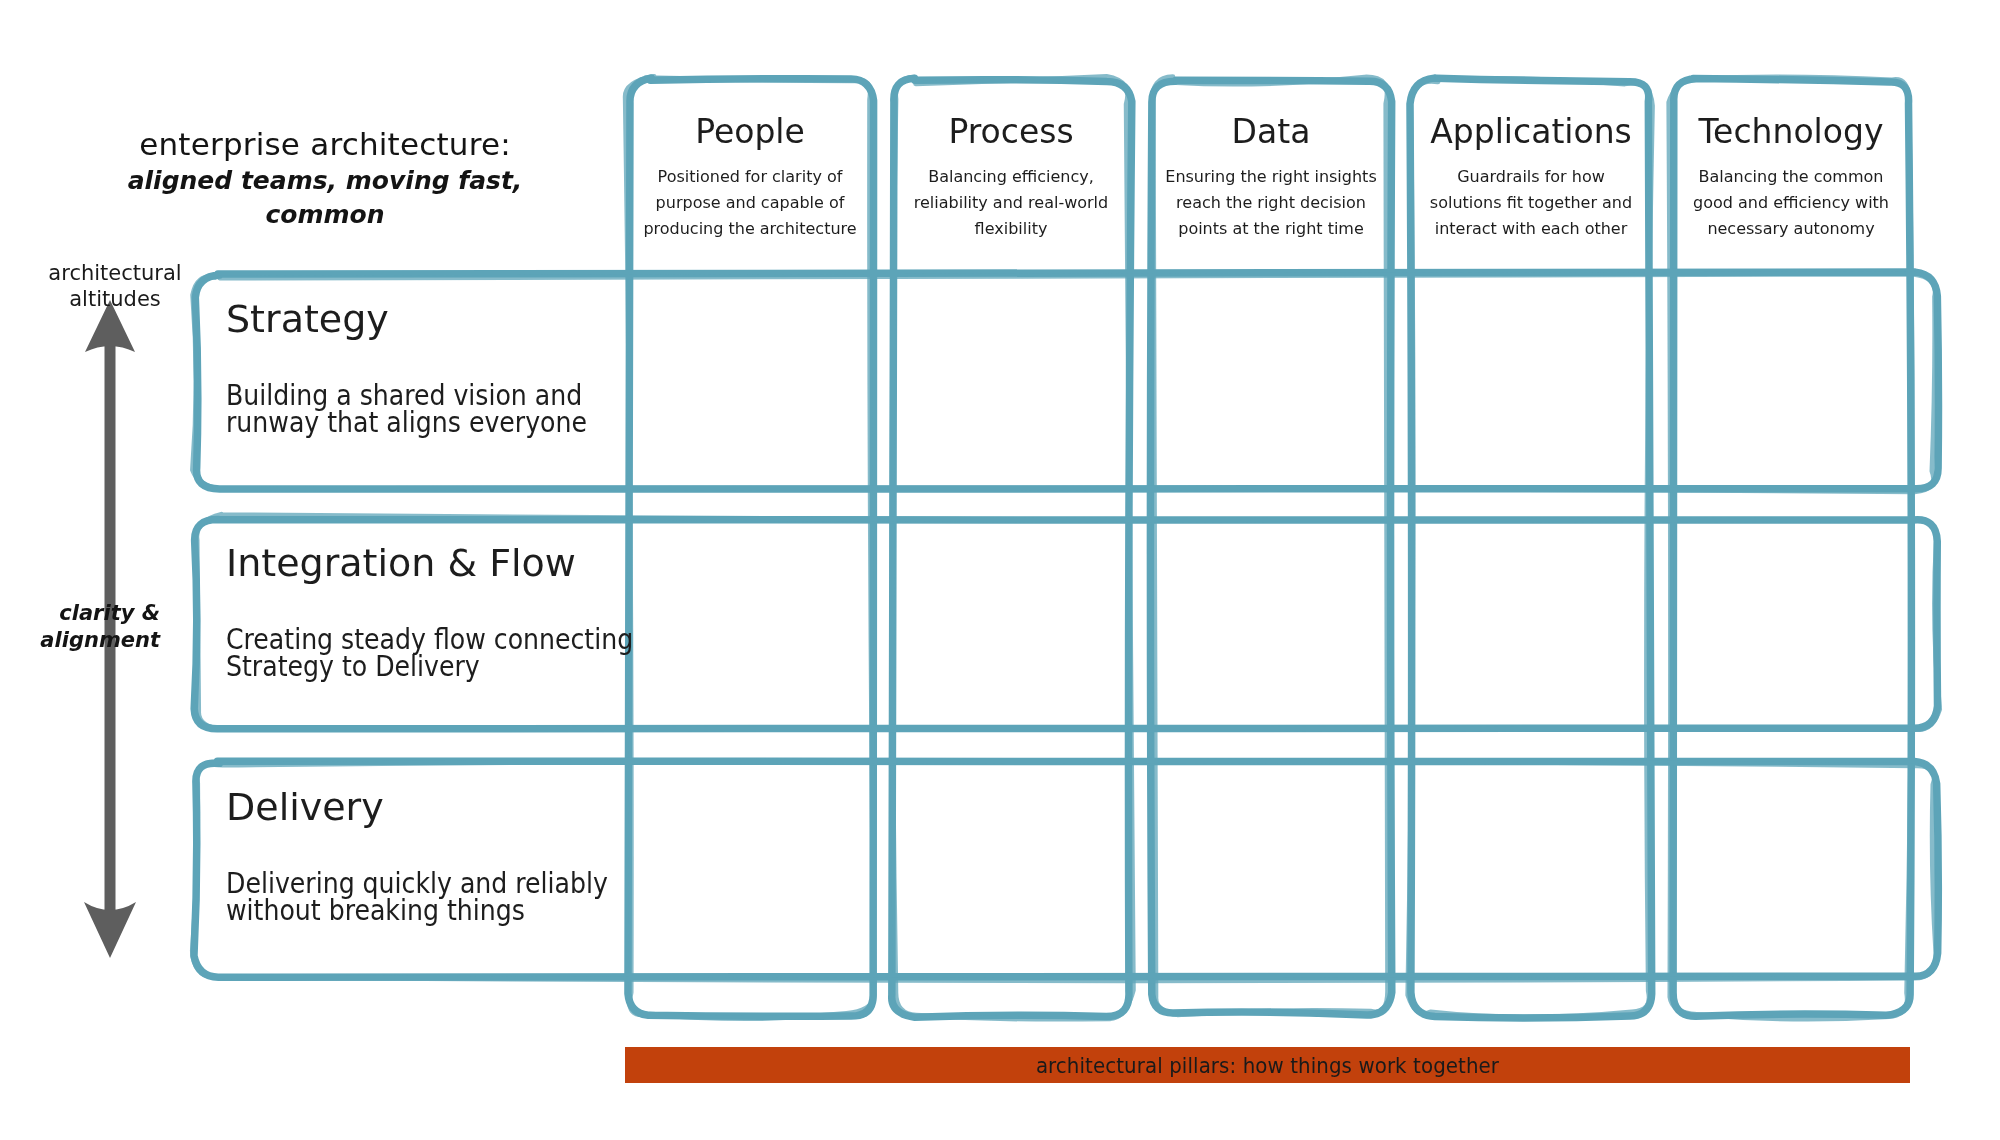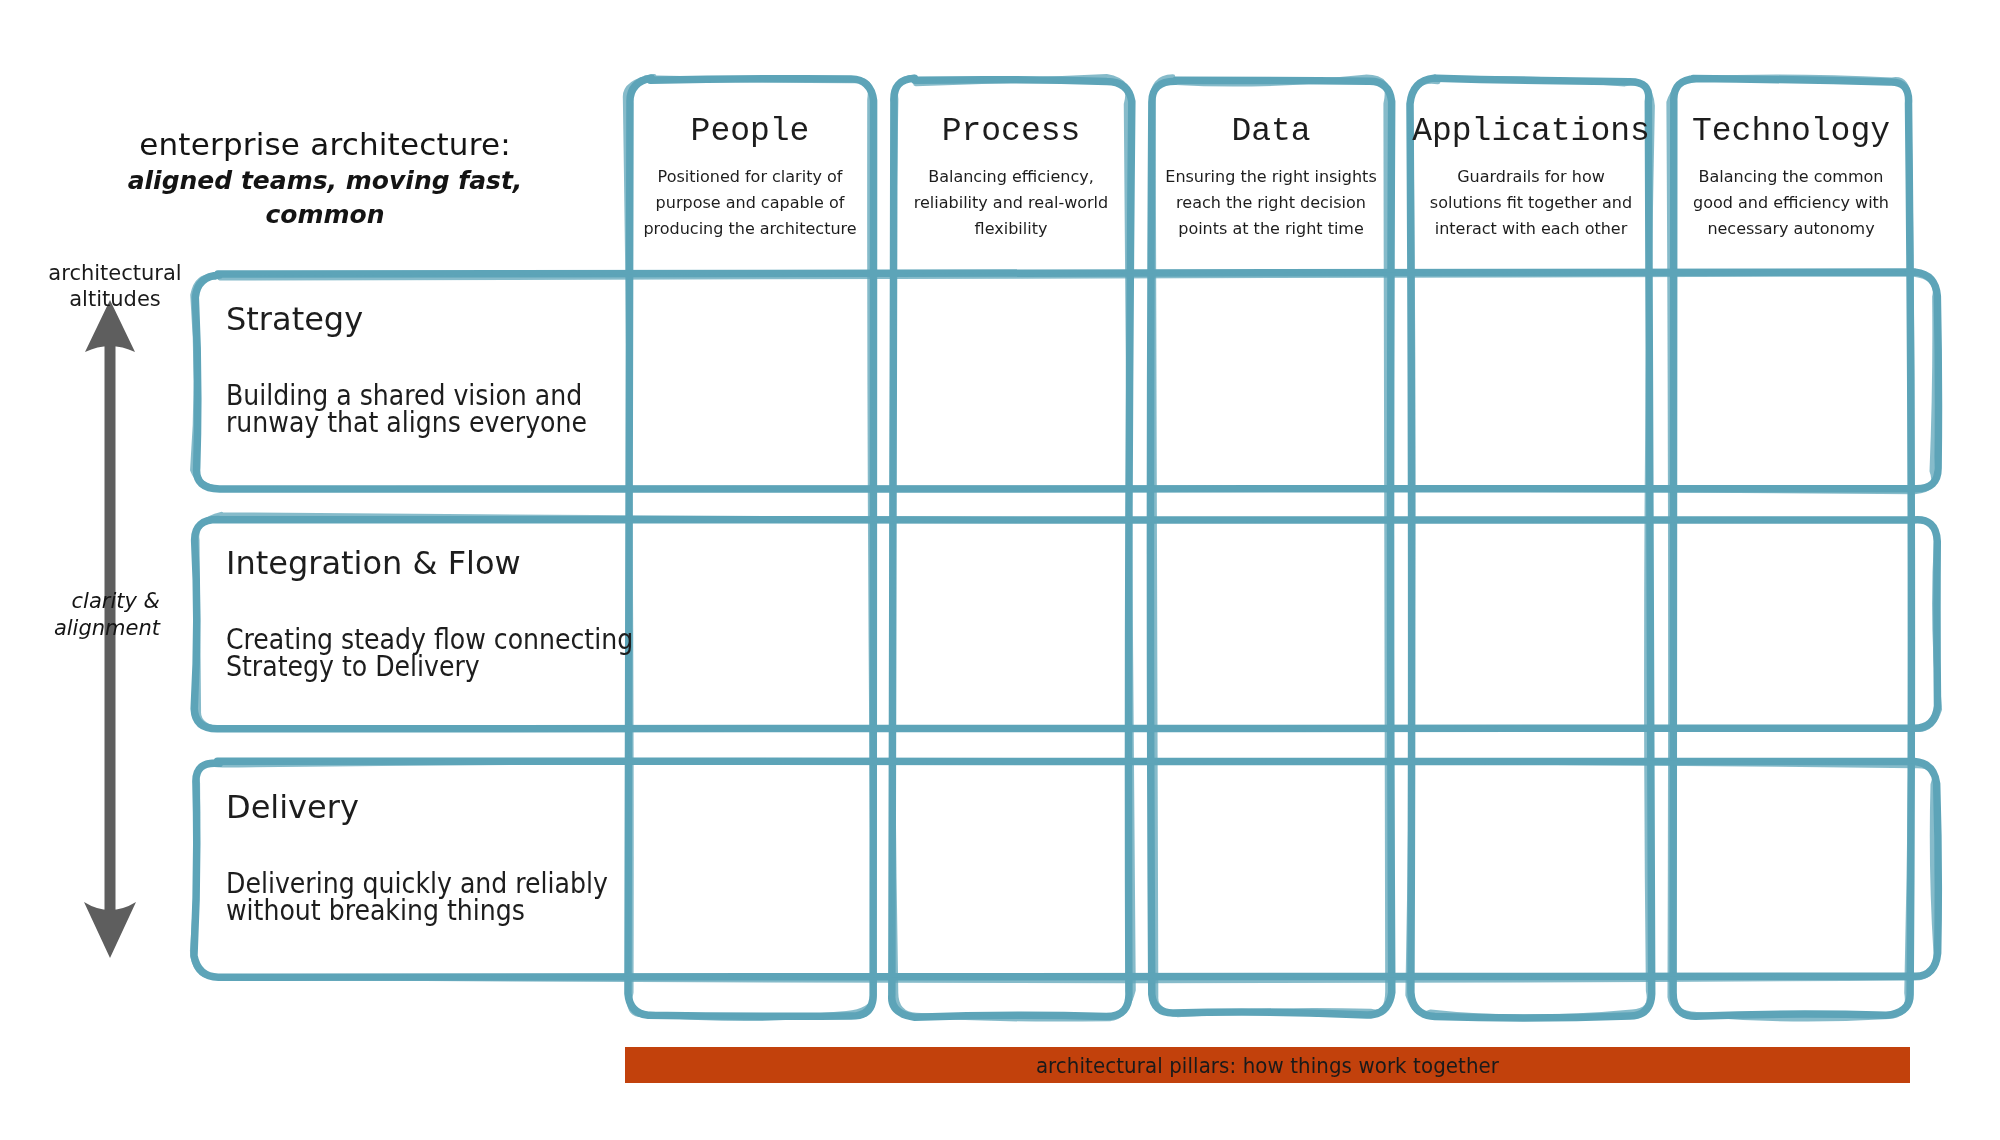--- a/index.html
+++ b/index.html
@@ -31,45 +31,45 @@
     font-size:25px;line-height:34px;font-style:italic;font-weight:bold;
     font-family:"DejaVu Sans", sans-serif;
   }
 
   
   .axis-caption{
     position:absolute;left:20px;top:260px;width:190px;
     text-align:center;font-size:21px;line-height:26px;color:#1a1a1a;
   }
   .axis-mid{
-    position:absolute;left:20px;top:588px;width:140px;
-    text-align:right;font-size:21px;line-height:27px;font-style:italic;font-weight:normal;
+    position:absolute;left:20px;top:600px;width:140px;
+    text-align:right;font-size:21px;line-height:27px;font-style:italic;font-weight:bold;
     color:#141414;
   }
 
   
   .col{
     position:absolute;
     display:flex;flex-direction:column;align-items:center;
     text-align:center;color:#1d1d1d;
     box-sizing:border-box;
     padding:0 12px;
   }
   .col-title{
-    font-size:33px;line-height:40px;margin-top:22px;white-space:nowrap;font-family:Liberation Mono, monospace;
+    font-size:33px;line-height:40px;margin-top:22px;white-space:nowrap;
   }
   .col-desc{
     font-size:16px;line-height:26px;margin-top:12px;
   }
 
   
   .row-label{
     position:absolute;color:#1d1d1d;
   }
-  .row-title{font-size:32px;line-height:42px;}
+  .row-title{font-size:38px;line-height:42px;}
   .row-desc{font-size:28px;line-height:27px;margin-top:42px;}
 
   
   .bottom-bar{
     position:absolute;left:625px;top:1047px;width:1285px;height:36px;
     background:#c2410c;
     display:flex;align-items:center;justify-content:center;
   }
   .bottom-bar-text{
     font-size:22px;color:#1a1a1a;letter-spacing:.1px;

